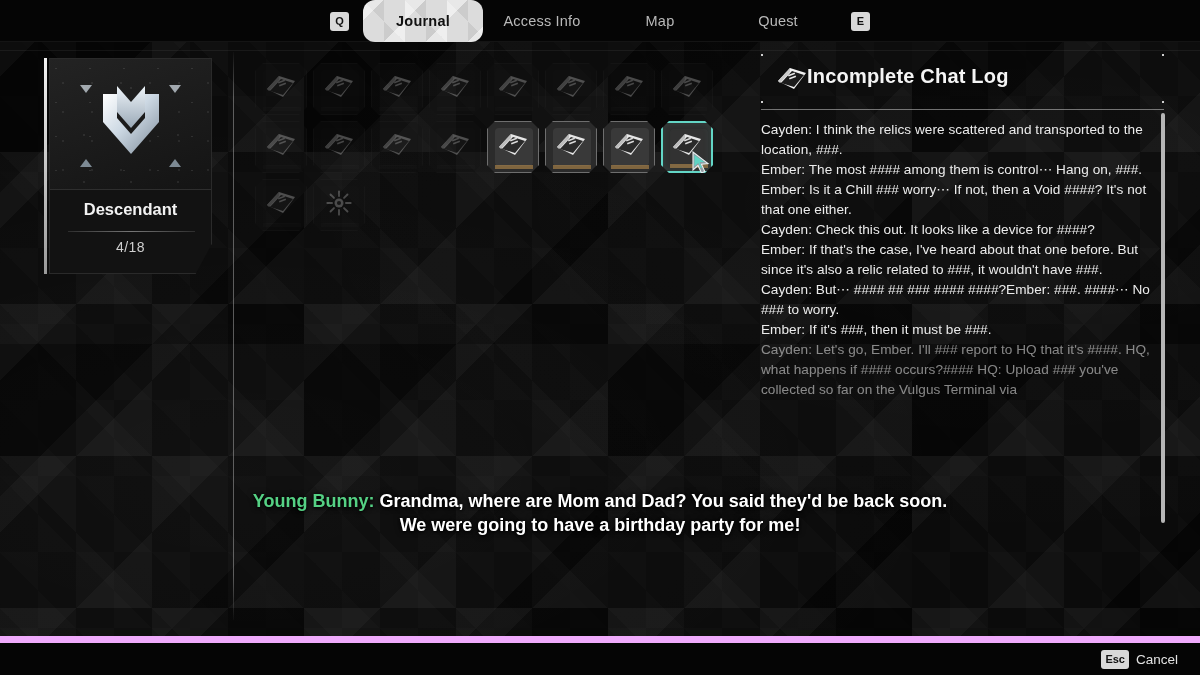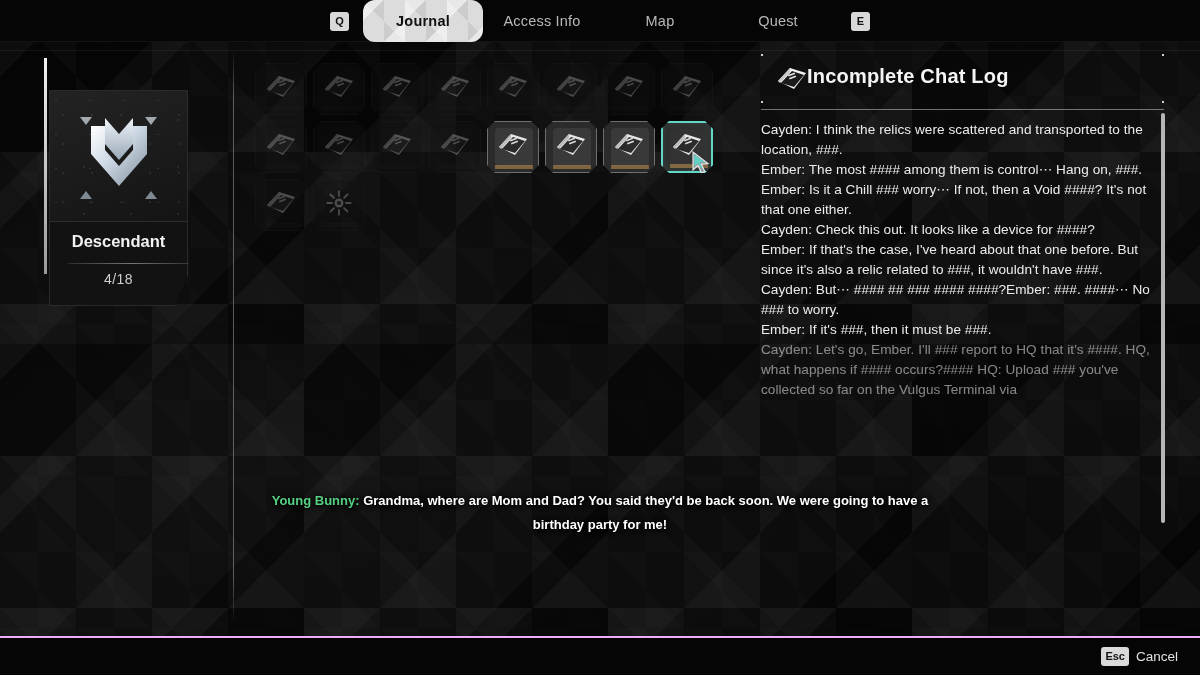--- a/index.html
+++ b/index.html
@@ -66,25 +66,24 @@
     border-radius:12px;
   }
 
   
   .card-wrap { position:absolute; left:44px; top:58px; width:168px; height:216px; }
   .card-accent {
     position:absolute; left:0; top:0; width:3px; height:216px;
     background:linear-gradient(to bottom,#f2f2f2,#9a9a9a);
   }
   .card {
-    position:absolute; left:5px; top:0; width:139px; height:216px;
+    position:absolute; left:5px; top:0; width:163px; height:216px;
     background:#121212;
     border:1px solid #2a2a2a;
     clip-path:polygon(0 0, 100% 0, 100% 86%, 90% 100%, 0 100%);
-    margin-top:32px;
   }
   .card-art {
     position:absolute; left:0; top:0; width:100%; height:131px;
     background-color:#1b1b1b;
     background-image:
       radial-gradient(circle at 18% 28%, rgba(255,255,255,.10) 0 1px, transparent 1px),
       radial-gradient(circle at 72% 62%, rgba(255,255,255,.08) 0 1px, transparent 1px),
       radial-gradient(circle at 45% 82%, rgba(255,255,255,.07) 0 1px, transparent 1px),
       linear-gradient(160deg,#232323,#141414);
     background-size:34px 34px, 47px 47px, 29px 29px, 100% 100%;
@@ -166,30 +165,30 @@
   .log p { margin:0; }
   .log p.fading { opacity:.55; }
   .scrollbar {
     position:absolute; left:406px; top:65px; width:4px; height:410px;
     background:#b6b6b6; border-radius:2px;
   }
 
   
   .subtitle {
     position:absolute; left:250px; top:489px; width:700px;
-    text-align:center; font-size:13px; line-height:24px;
+    text-align:center; font-size:18px; line-height:24px;
     font-weight:700; color:#ffffff; z-index:5;
     text-shadow:0 1px 3px rgba(0,0,0,.95), 0 0 6px rgba(0,0,0,.9);
   }
   .sub-speaker { color:#55d184; }
 
   
   .bottombar {
     position:absolute; left:0; bottom:0; width:1200px; height:39px;
-    background:#050505; border-top:2px solid #f0abfc;
+    background:#050505; border-top:7px solid #f0abfc;
     display:flex; align-items:center; justify-content:flex-end;
     padding-right:22px; gap:7px; z-index:6;
   }
   .bottombar .keycap { margin:0; }
   .bottom-label { color:#e2e2e2; font-size:13.5px; }
   .top-sep { position:absolute; left:0; top:50px; width:1200px; height:1px; background:rgba(255,255,255,.06); }
 </style>
 </head>
 <body>
 

